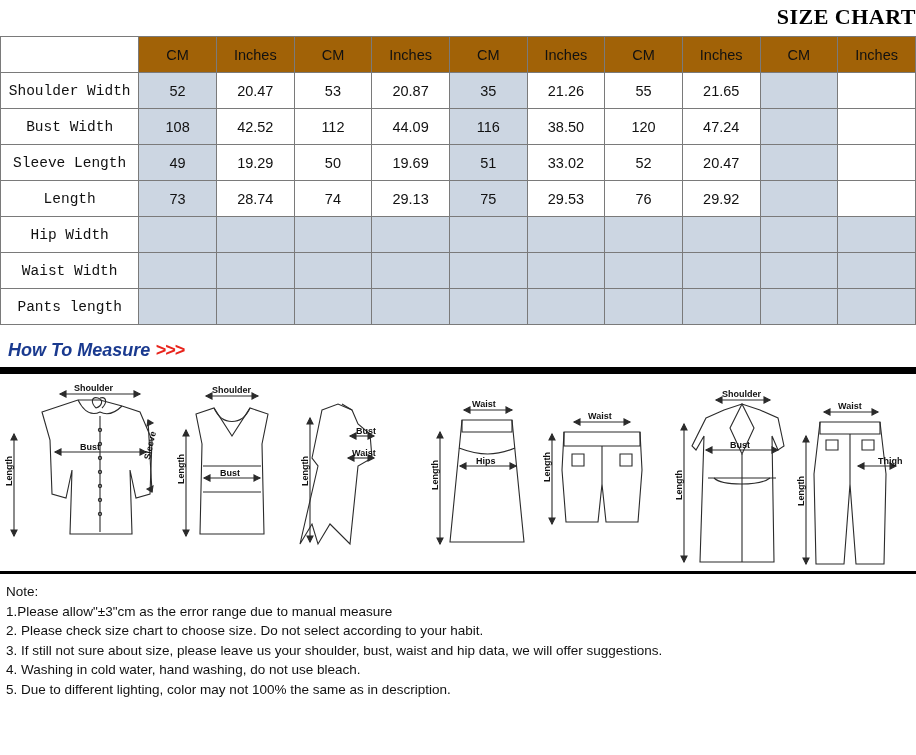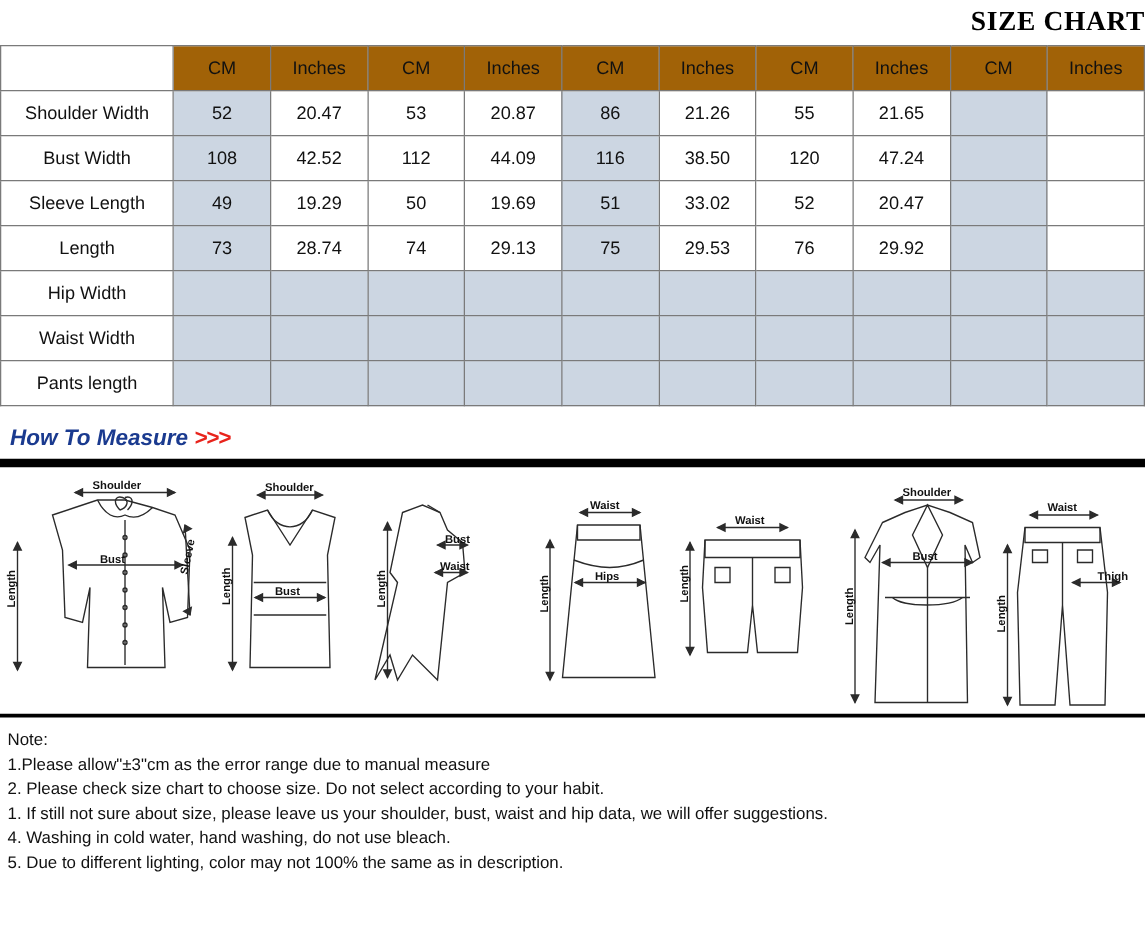--- a/index.html
+++ b/index.html
@@ -40,20 +40,21 @@
     color: #111;
   }
   .col-label { width: 138px; }
   .col-unit  { width: 77.5px; }
 
   td.rowlabel {
     text-align: left;
     padding-left: 10px;
     background: #ffffff;
     font-size: 14.5px;
+    font-family: Liberation Mono, monospace;
   }
   th.size-head {
     background: #ccd6e2;
     color: #e8241c;
     font-size: 21px;
     font-weight: bold;
     height: 40px;
   }
   th.corner {
     background: #ffffff;
@@ -140,21 +141,21 @@
       <th class="unit-head">Inches</th>
     </tr>
   </thead>
   <tbody>
     <tr>
       <td class="rowlabel">Shoulder Width</td>
       <td class="shade">52</td>
       <td class="plain">20.47</td>
       <td class="plain">53</td>
       <td class="plain">20.87</td>
-      <td class="shade">86</td>
+      <td class="shade">35</td>
       <td class="plain">21.26</td>
       <td class="plain">55</td>
       <td class="plain">21.65</td>
       <td class="empty-shade"></td>
       <td class="empty-plain"></td>
     </tr>
     <tr>
       <td class="rowlabel">Bust Width</td>
       <td class="shade">108</td>
       <td class="plain">42.52</td>
@@ -407,16 +408,16 @@
       </g>
 
     </g>
   </svg>
 </div>
 
 <div class="note-block">
   <div class="note-line">Note:</div>
   <div class="note-line">1.Please allow"±3"cm as the error range due to manual measure</div>
   <div class="note-line">2. Please check size chart to choose size. Do not select according to your habit.</div>
-  <div class="note-line">1. If still not sure about size, please leave us your shoulder, bust, waist and hip data, we will offer suggestions.</div>
+  <div class="note-line">3. If still not sure about size, please leave us your shoulder, bust, waist and hip data, we will offer suggestions.</div>
   <div class="note-line">4. Washing in cold water, hand washing, do not use bleach.</div>
   <div class="note-line">5. Due to different lighting, color may not 100% the same as in description.</div>
 </div>
 
 </body></html>

